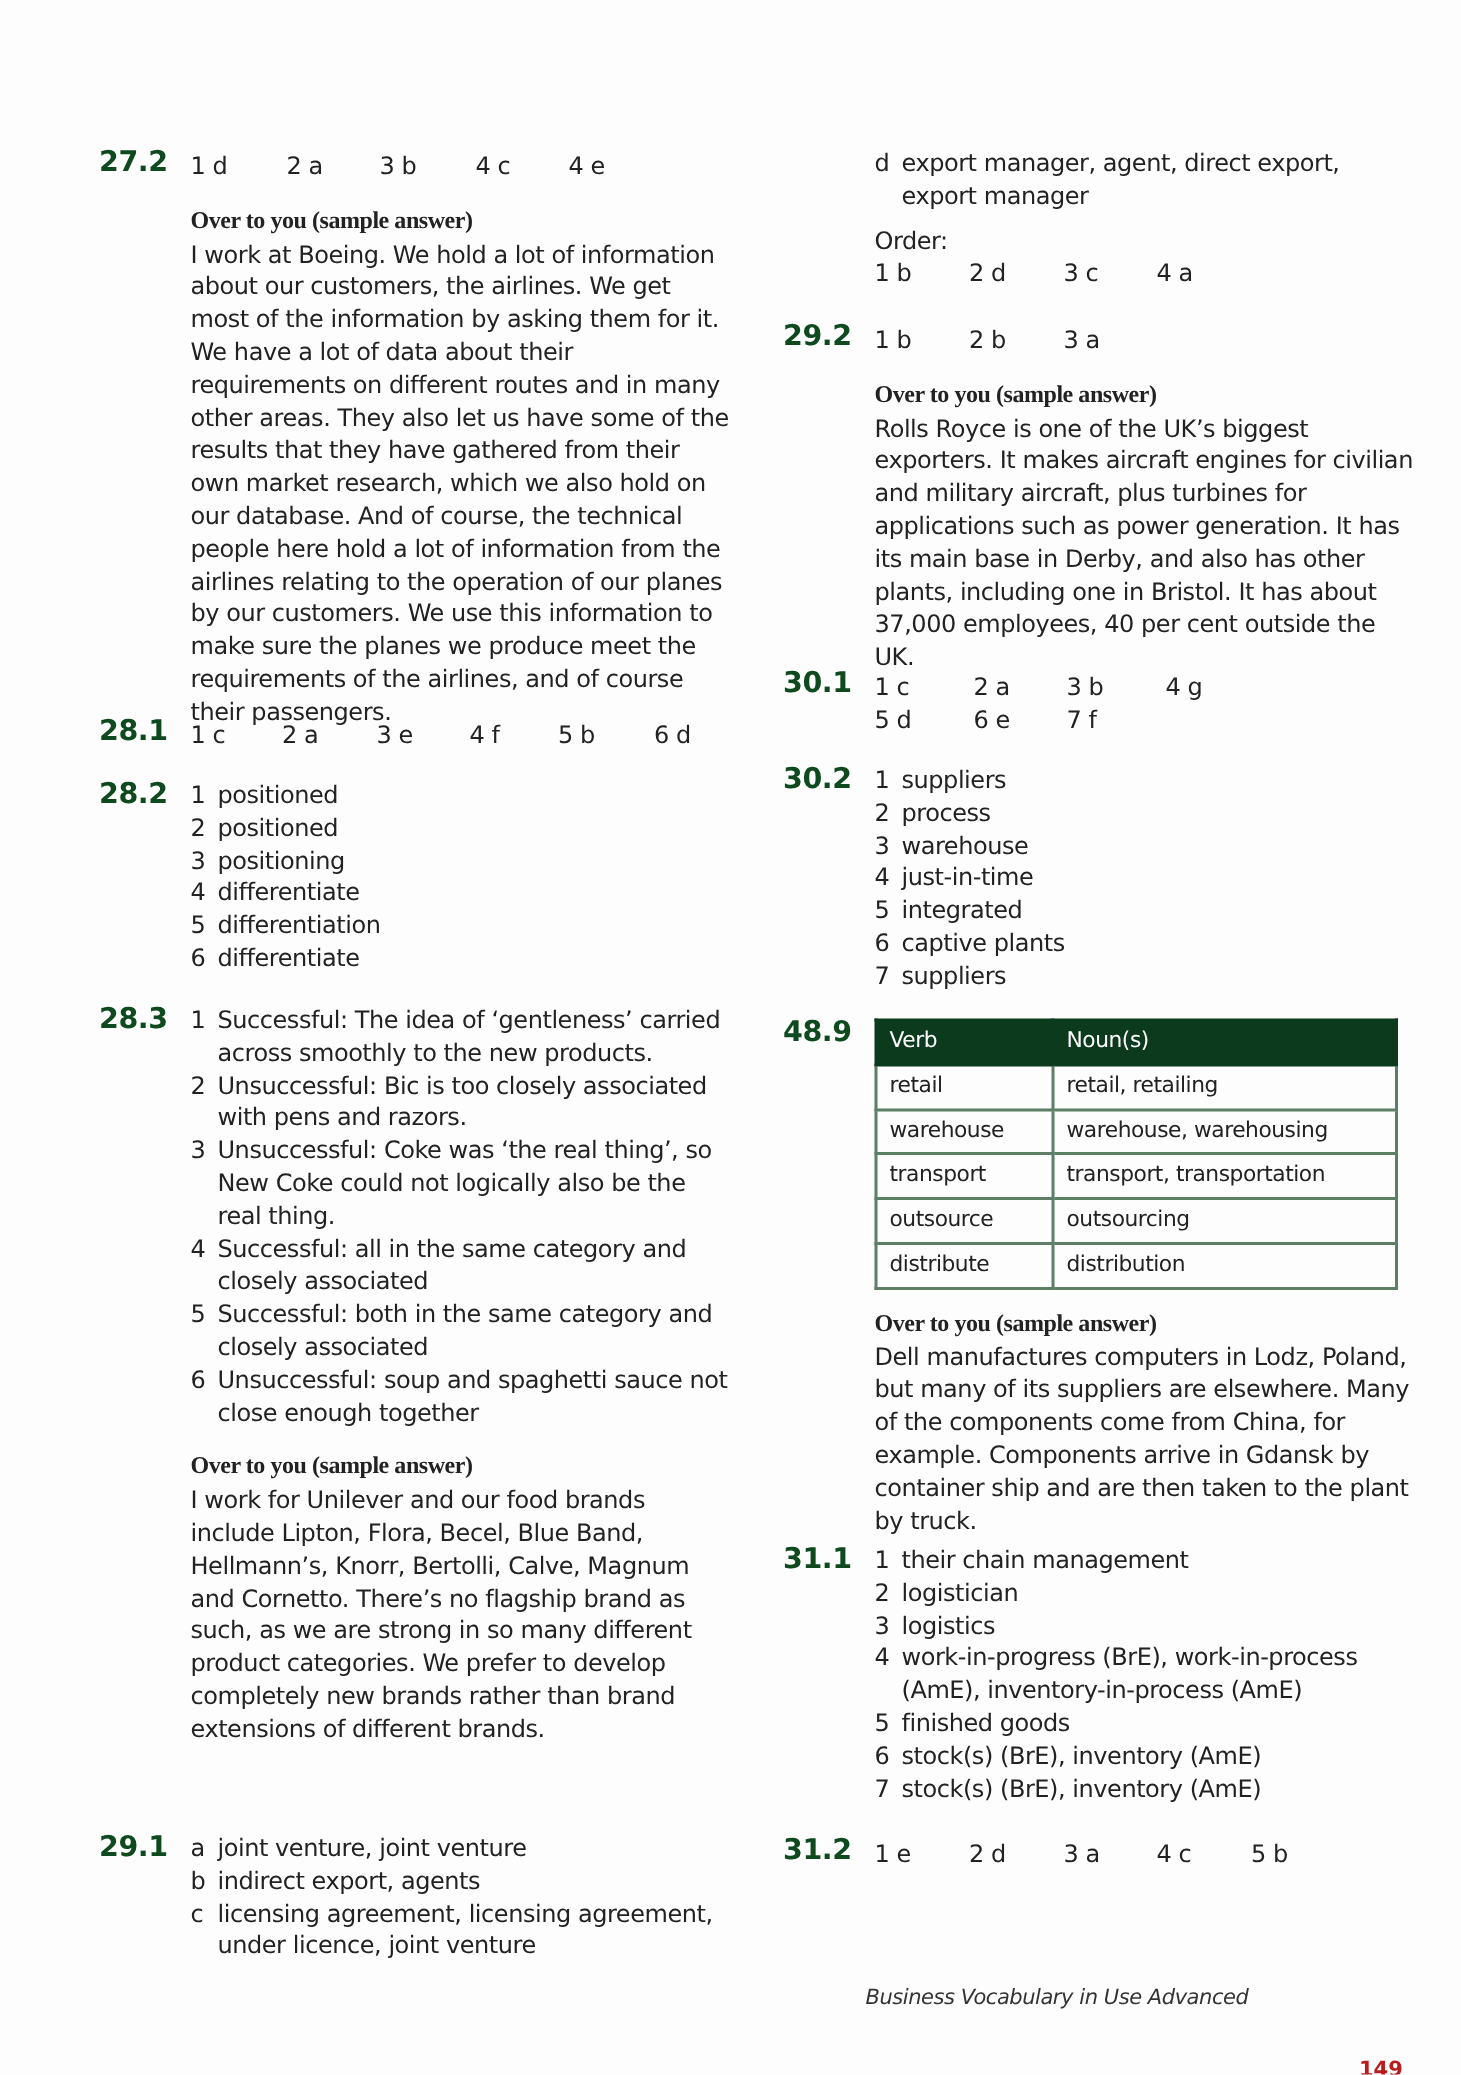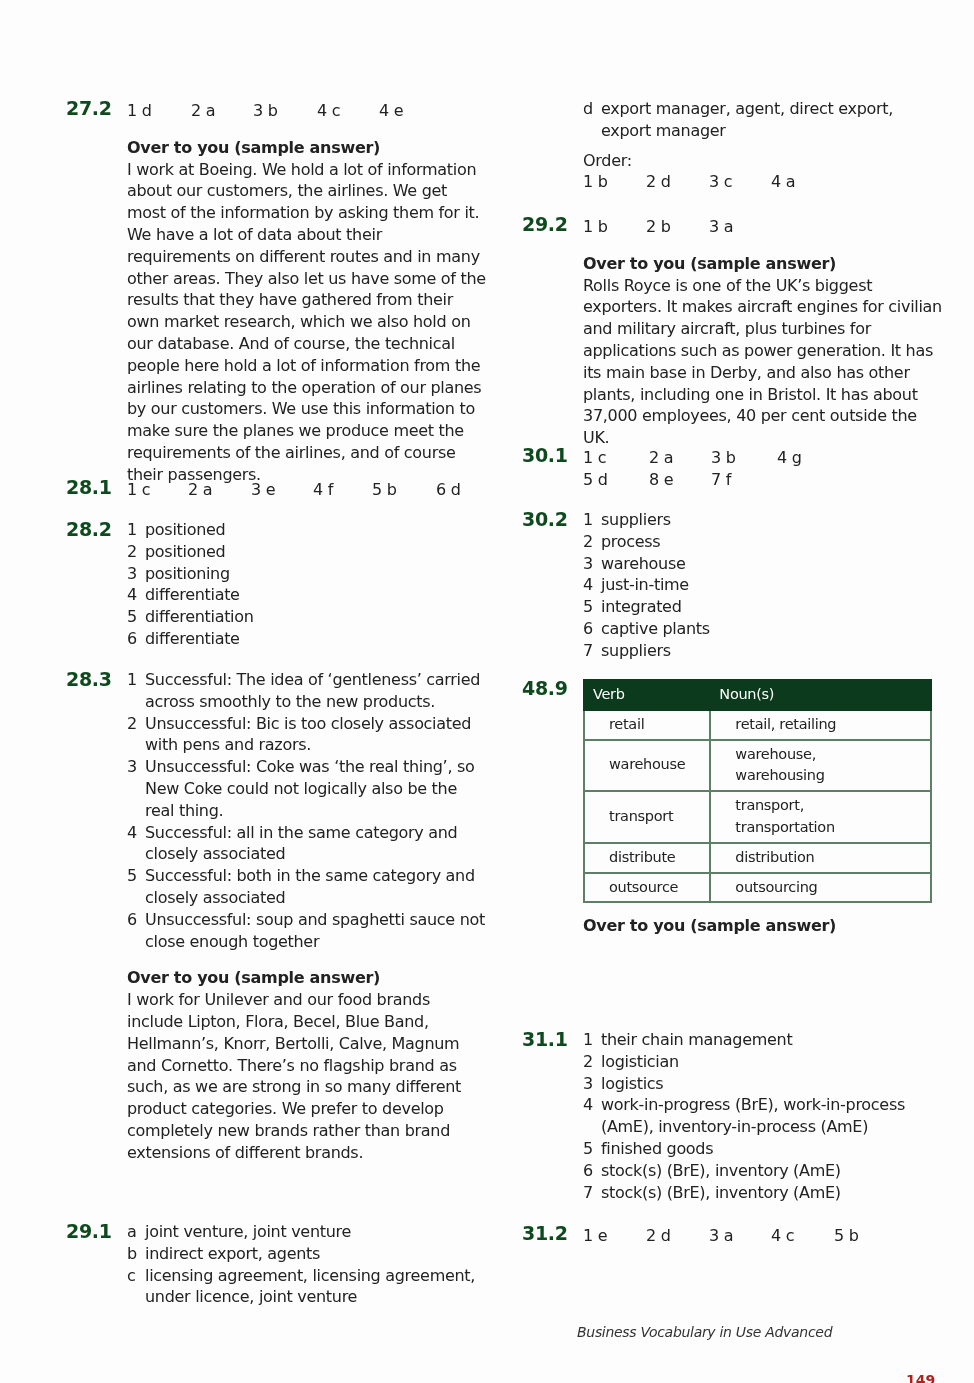--- a/index.html
+++ b/index.html
@@ -11,28 +11,28 @@
   .left { left: 66px; width: 420px; }
   .right { left: 522px; width: 420px; }
   .ex { position: absolute; left: 0; width: 100%; }
   .num {
     position: absolute; left: 0; font-weight: bold; font-size: 19px;
     color: #0f4a1f; letter-spacing: -0.3px;
   }
   .body { position: absolute; left: 61px; right: 0; font-size: 16px; line-height: 21.8px; letter-spacing: -0.3px; }
   .ans-row { display: flex; }
   .ans-row span { display: inline-block; }
-  .ovr { font-weight: bold; }
+  .ovr { font-weight: bold; font-family: Liberation Serif, serif; }
   .para { margin: 0; }
   .li { display: flex; }
   .li .k { width: 18px; flex: none; }
   .li .v { flex: 1; }
   table.vn { border-collapse: collapse; width: 349px; font-size: 14.5px; }
   table.vn th { background: #0c3a1c; color: #fff; font-weight: normal; text-align: left; padding: 3px 8px; height: 20px; border: 2px solid #0c3a1c; }
-  table.vn td { padding: 3px 24px; height: 20px; border: 2px solid #5c7f66; }
+  table.vn td { padding: 3px 8px; height: 20px; border: 2px solid #5c7f66; }
   .footer-title { position: absolute; left: 577px; top: 1324px; font-style: italic; font-size: 14px; color: #333; letter-spacing: -0.3px; }
   .footer-page { position: absolute; left: 906px; top: 1372px; font-weight: bold; font-size: 14px; color: #b91c1c; }
 </style>
 </head>
 <body>
 
 <div class="col left">
 
   <div class="ex" style="top:97px">
     <div class="num">27.2</div>
@@ -179,21 +179,21 @@
     <div class="num">30.1</div>
     <div class="body" style="top:3px">
       <div class="ans-row">
         <span style="width:66px">1  c</span>
         <span style="width:62px">2  a</span>
         <span style="width:66px">3  b</span>
         <span>4  g</span>
       </div>
       <div class="ans-row">
         <span style="width:66px">5  d</span>
-        <span style="width:62px">8  e</span>
+        <span style="width:62px">6  e</span>
         <span>7  f</span>
       </div>
     </div>
   </div>
 
   <div class="ex" style="top:508px">
     <div class="num">30.2</div>
     <div class="body" style="top:1px">
       <div class="li">
           <span class="k">1</span>
@@ -243,30 +243,31 @@
             </tr>
           <tr>
               <td>warehouse</td>
               <td>warehouse, warehousing</td>
             </tr>
           <tr>
               <td>transport</td>
               <td>transport, transportation</td>
             </tr>
           <tr>
+              <td>outsource</td>
+              <td>outsourcing</td>
+            </tr>
+          <tr>
               <td>distribute</td>
               <td>distribution</td>
-            </tr>
-          <tr>
-              <td>outsource</td>
-              <td>outsourcing</td>
             </tr>
         </tbody>
       </table>
       <div style="margin-top:12px" class="ovr">Over to you (sample answer)</div>
+      <p class="para">Dell manufactures computers in Lodz, Poland, but many of its suppliers are elsewhere. Many of the components come from China, for example. Components arrive in Gdansk by container ship and are then taken to the plant by truck.</p>
     </div>
   </div>
 
   <div class="ex" style="top:1028px">
     <div class="num">31.1</div>
     <div class="body" style="top:1px">
       <div class="li">
           <span class="k">1</span>
           <span class="v">their chain management</span>
         </div>

